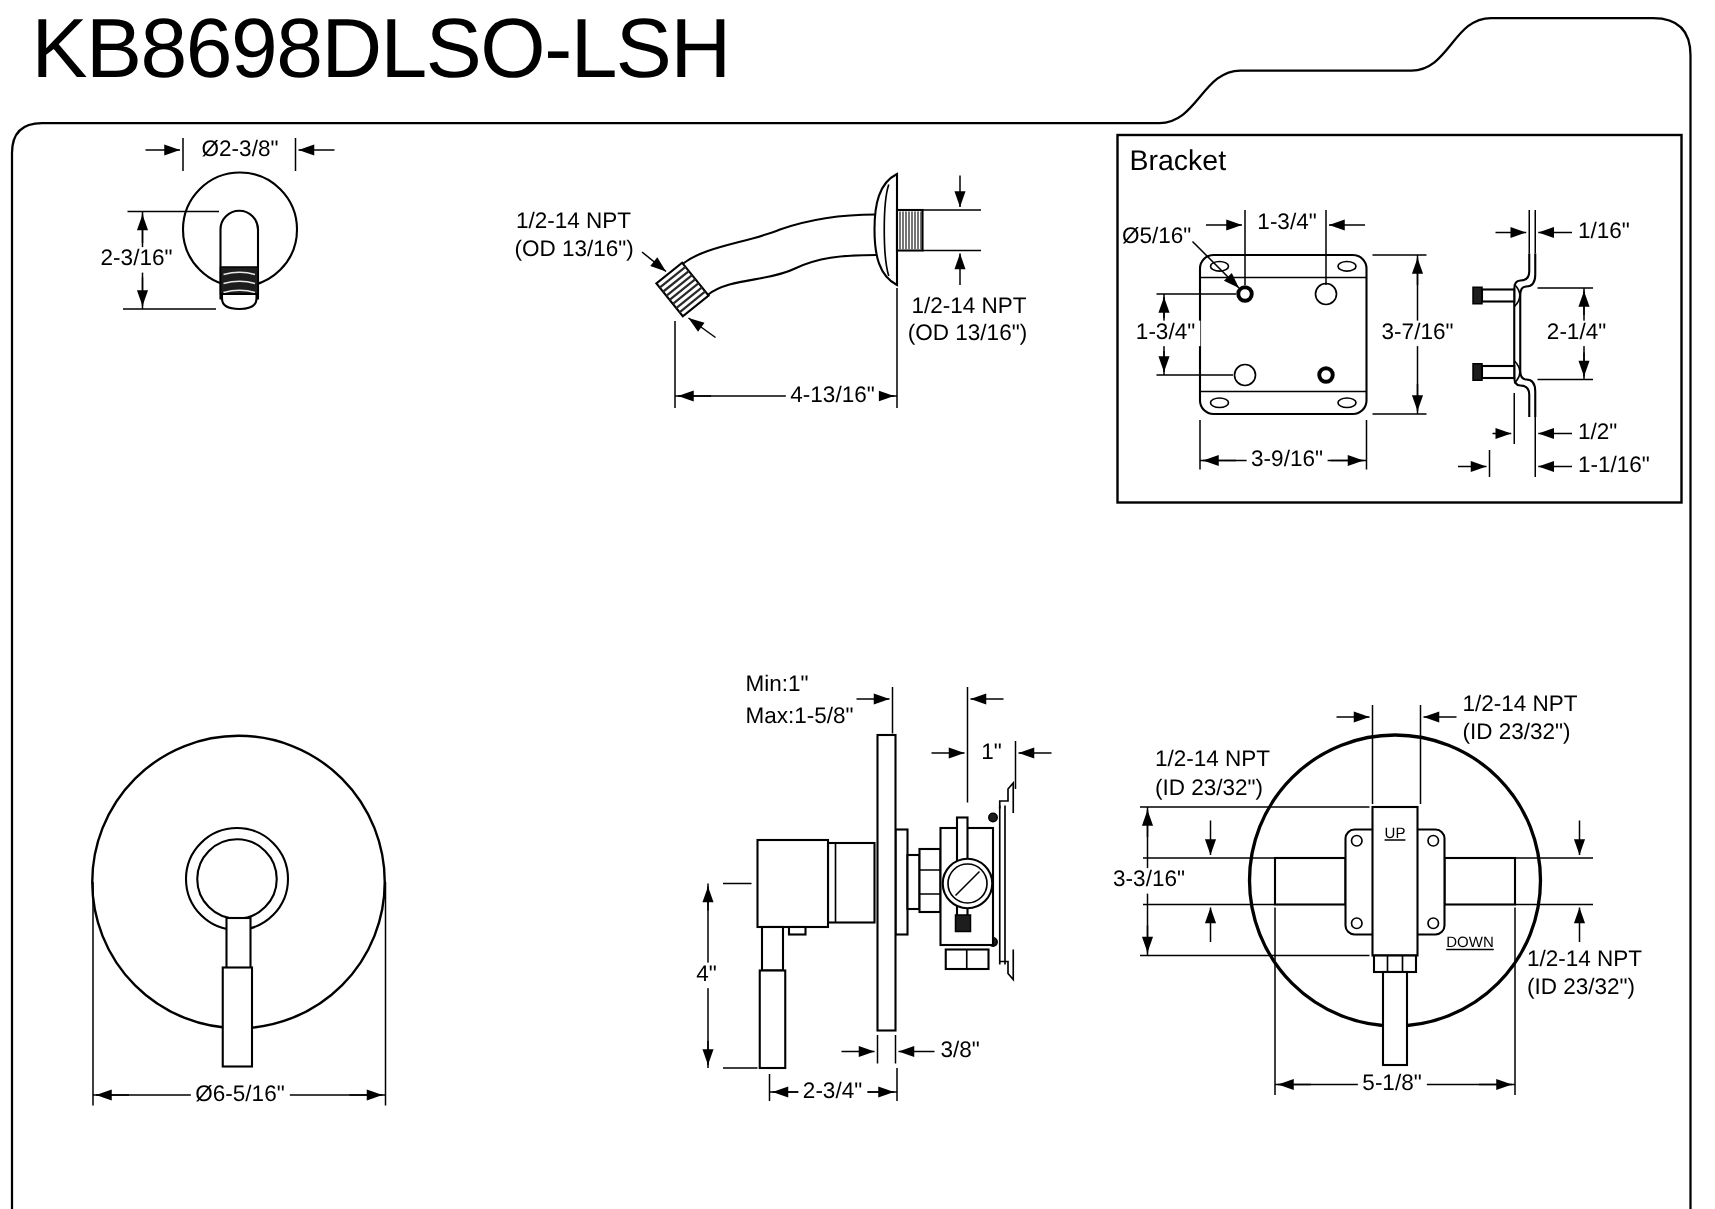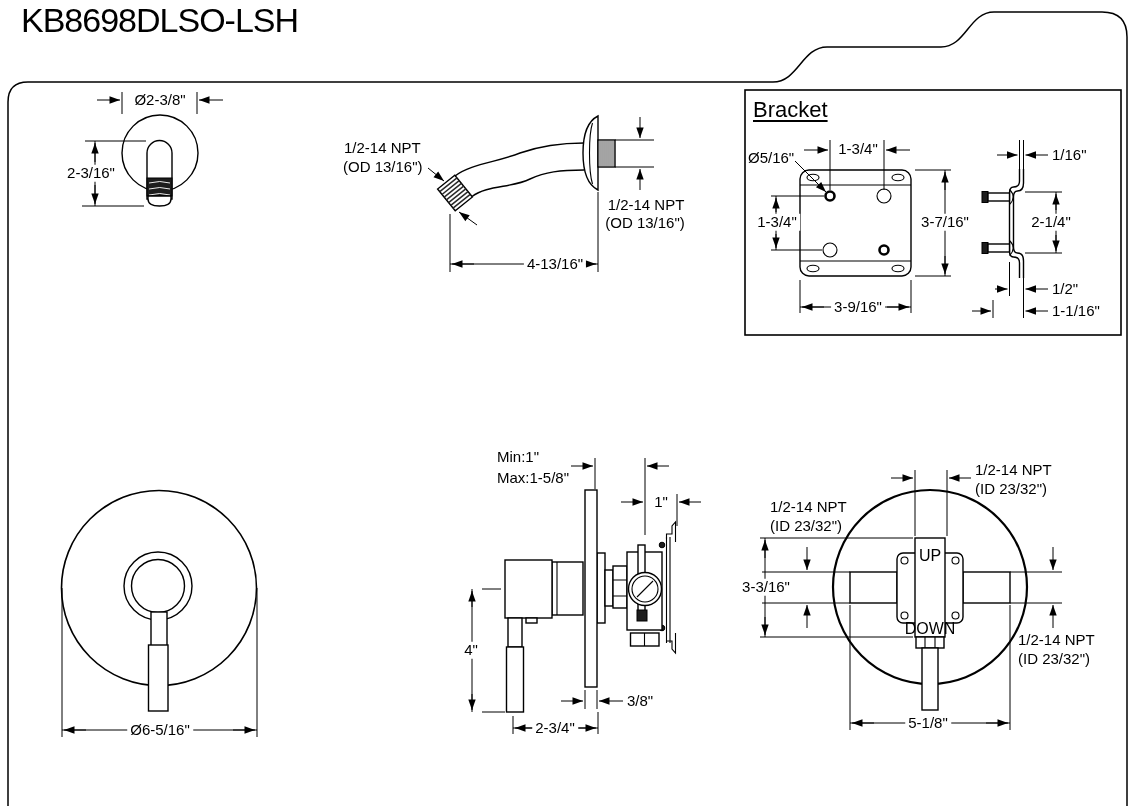--- a/index.html
+++ b/index.html
@@ -1,26 +1,26 @@
 <!DOCTYPE html>
 <html><head>
 <meta charset="utf-8">
 <style>
   html,body{margin:0;padding:0;background:#fff;}
   .sheet{position:relative;width:1143px;height:806px;background:#fff;overflow:hidden;
          font-family:"Liberation Sans",sans-serif;color:#000;}
   svg{position:absolute;left:0;top:0;}
-  .title{position:absolute;left:21px;top:3px;font-size:34px;letter-spacing:-1px;line-height:1.05;text-align:right;}
+  .title{position:absolute;left:21px;top:3px;font-size:56px;letter-spacing:-1px;line-height:1.05;text-align:right;}
   .subtitle{position:absolute;left:22px;top:52px;font-size:20px;}
   .lbl{position:absolute;font-size:15px;white-space:nowrap;line-height:1.1;}
   .c{transform:translate(-50%,-50%);}
   .lv{transform:translateY(-50%);}
   .bg{background:#fff;padding:0 3px;}
-  .bracket-title{position:absolute;left:753px;top:97px;font-size:22px;text-decoration:underline;text-underline-offset:3px;}
-  .tiny{font-size:16px;}
+  .bracket-title{position:absolute;left:753px;top:97px;font-size:19px;text-underline-offset:3px;}
+  .tiny{font-size:10px;text-decoration:underline;}
   
   .l{fill:none;stroke:#000;stroke-width:1.4;}
   .l2{fill:none;stroke:#000;stroke-width:1.1;}
   .p{fill:#fff;stroke:#000;stroke-width:1.4;}
   .d{fill:none;stroke:#000;stroke-width:1;}
   .a{fill:none;stroke:#000;stroke-width:1;marker-end:url(#arr);}
   .dk{fill:#1d1d1d;stroke:#000;stroke-width:1;}
   .w{fill:none;stroke:#e8e8e8;stroke-width:1;}
   .thr{fill:none;stroke:#2a2a2a;stroke-width:1.5;}
   .thin{fill:none;stroke:#333;stroke-width:0.9;}
@@ -258,17 +258,17 @@
 <div class="lbl lv" style="left:627px;top:701px">3/8"</div>
 <div class="lbl c bg" style="left:555px;top:728px">2-3/4"</div>
 
 <div class="lbl lv" style="left:975px;top:470px">1/2-14 NPT</div>
 <div class="lbl lv" style="left:975px;top:489px">(ID 23/32")</div>
 <div class="lbl lv" style="left:770px;top:507px">1/2-14 NPT</div>
 <div class="lbl lv" style="left:770px;top:526px">(ID 23/32")</div>
 <div class="lbl lv" style="left:1018px;top:640px">1/2-14 NPT</div>
 <div class="lbl lv" style="left:1018px;top:659px">(ID 23/32")</div>
 <div class="lbl c tiny" style="left:930px;top:556px">UP</div>
-<div class="lbl c tiny" style="left:930px;top:629px">DOWN</div>
+<div class="lbl c tiny" style="left:980px;top:629px">DOWN</div>
 <div class="lbl c bg" style="left:766px;top:587px">3-3/16"</div>
 <div class="lbl c bg" style="left:928px;top:723px">5-1/8"</div>
 
 </div>
 
 </body></html>

